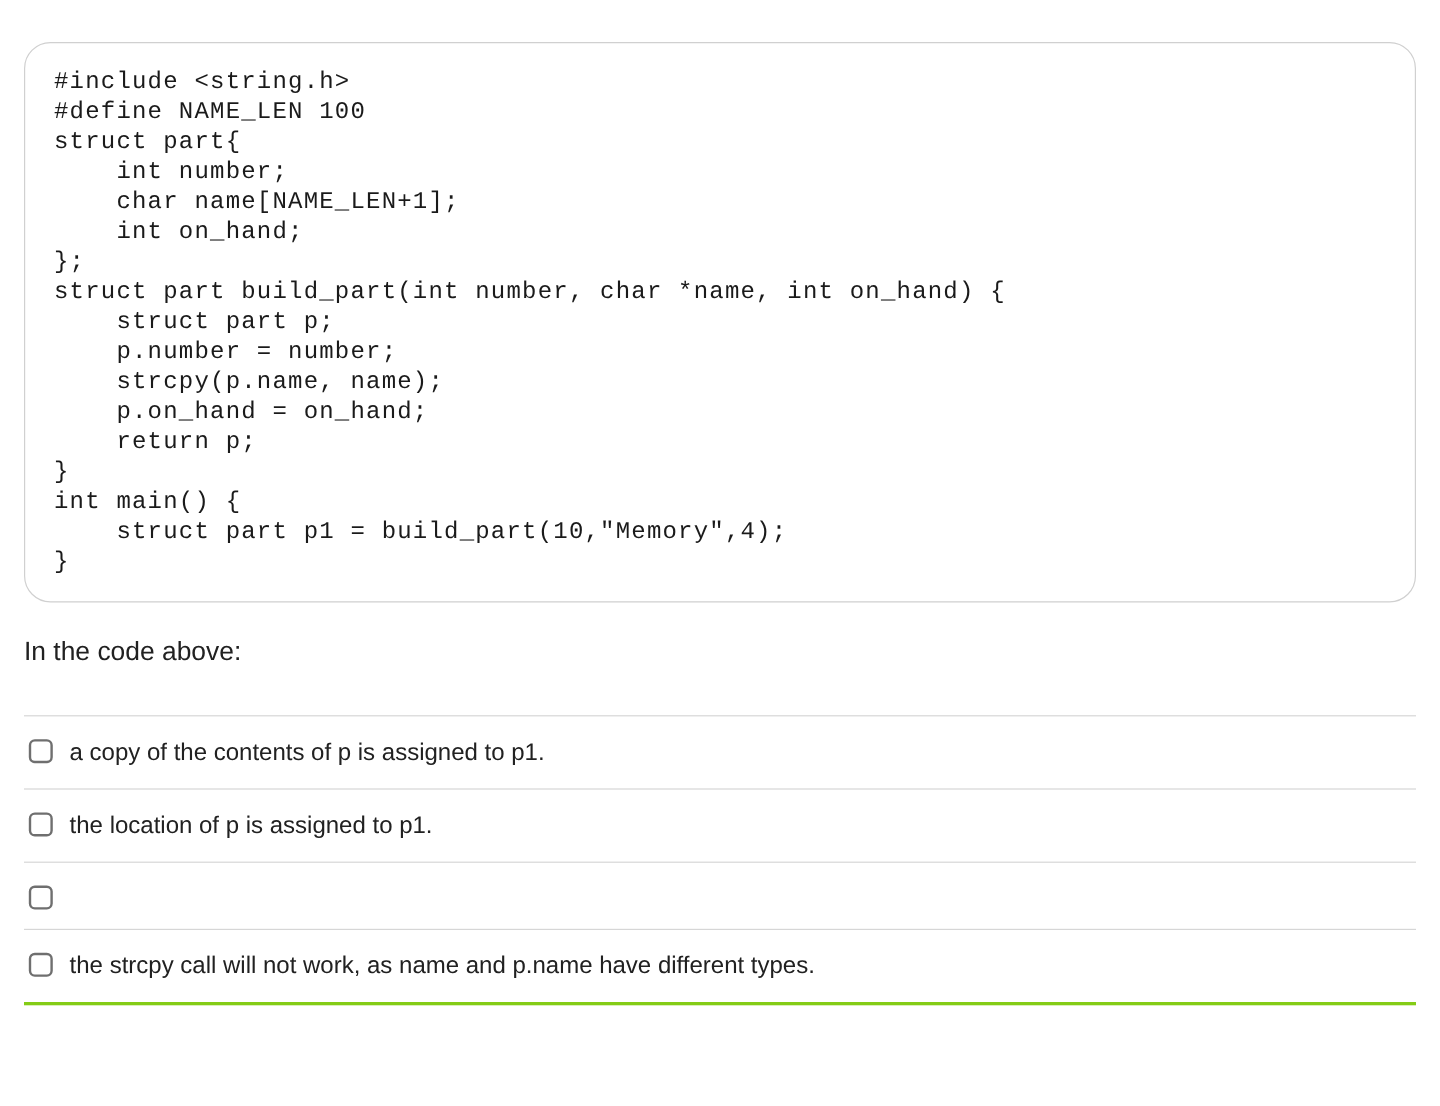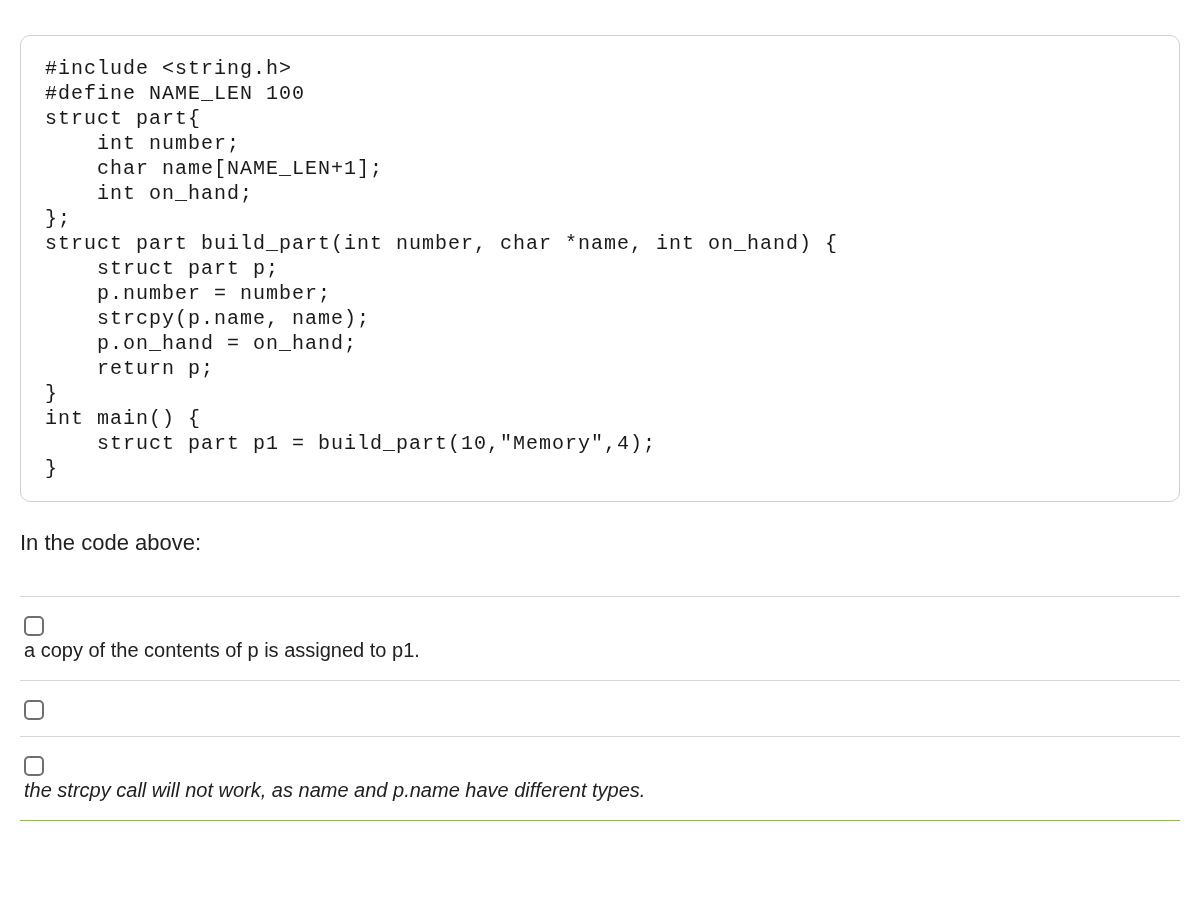--- a/index.html
+++ b/index.html
@@ -10,51 +10,50 @@
     background: #ffffff;
     color: #212121;
     width: 1200px;
     font-size: 20px;
   }
   .container {
     padding: 0;
   }
   .code-block {
     border: 1px solid #d0d0d0;
-    border-radius: 10px;
+    border-radius: 22px;
     margin: 35px 20px 28px 20px;
     padding: 20px 24px;
     font-family: 'Consolas', 'Monaco', 'Courier New', monospace;
     font-size: 20px;
     line-height: 1.25;
     letter-spacing: 1px;
     white-space: pre;
     color: #1a1a1a;
   }
   .prompt {
     margin: 16px 20px 40px 20px;
     font-size: 22px;
     color: #212121;
   }
   .options {
     margin: 0 20px;
   }
   .option-row {
     display: flex;
     align-items: flex-start;
+    gap: 14px;
     padding: 16px 4px;
     border-top: 1px solid #d6d6d6;
     font-size: 20px;
     line-height: 1.4;
     color: #212121;
-    flex-direction: column;
   }
   .option-row:last-child {
-    border-bottom: 1px solid #84cc16;
-    font-style: italic;
+    border-bottom: 3px solid #84cc16;
   }
   .checkbox {
     flex: 0 0 20px;
     width: 20px;
     height: 20px;
     border: 2px solid #6f6f6f;
     border-radius: 5px;
     background: #ffffff;
     margin-top: 3px;
     cursor: pointer;
@@ -88,20 +87,24 @@
 
   <div class="prompt">In the code above:</div>
 
   <div class="options">
     <div class="option-row">
       <div class="checkbox"></div>
       <div class="option-text">a copy of the contents of p is assigned to p1.</div>
     </div>
     <div class="option-row">
       <div class="checkbox"></div>
+      <div class="option-text">the location of p is assigned to p1.</div>
+    </div>
+    <div class="option-row">
+      <div class="checkbox"></div>
     </div>
     <div class="option-row">
       <div class="checkbox"></div>
       <div class="option-text">the strcpy call will not work, as name and p.name have different types.</div>
     </div>
   </div>
 
 </div>
 
 </body></html>

